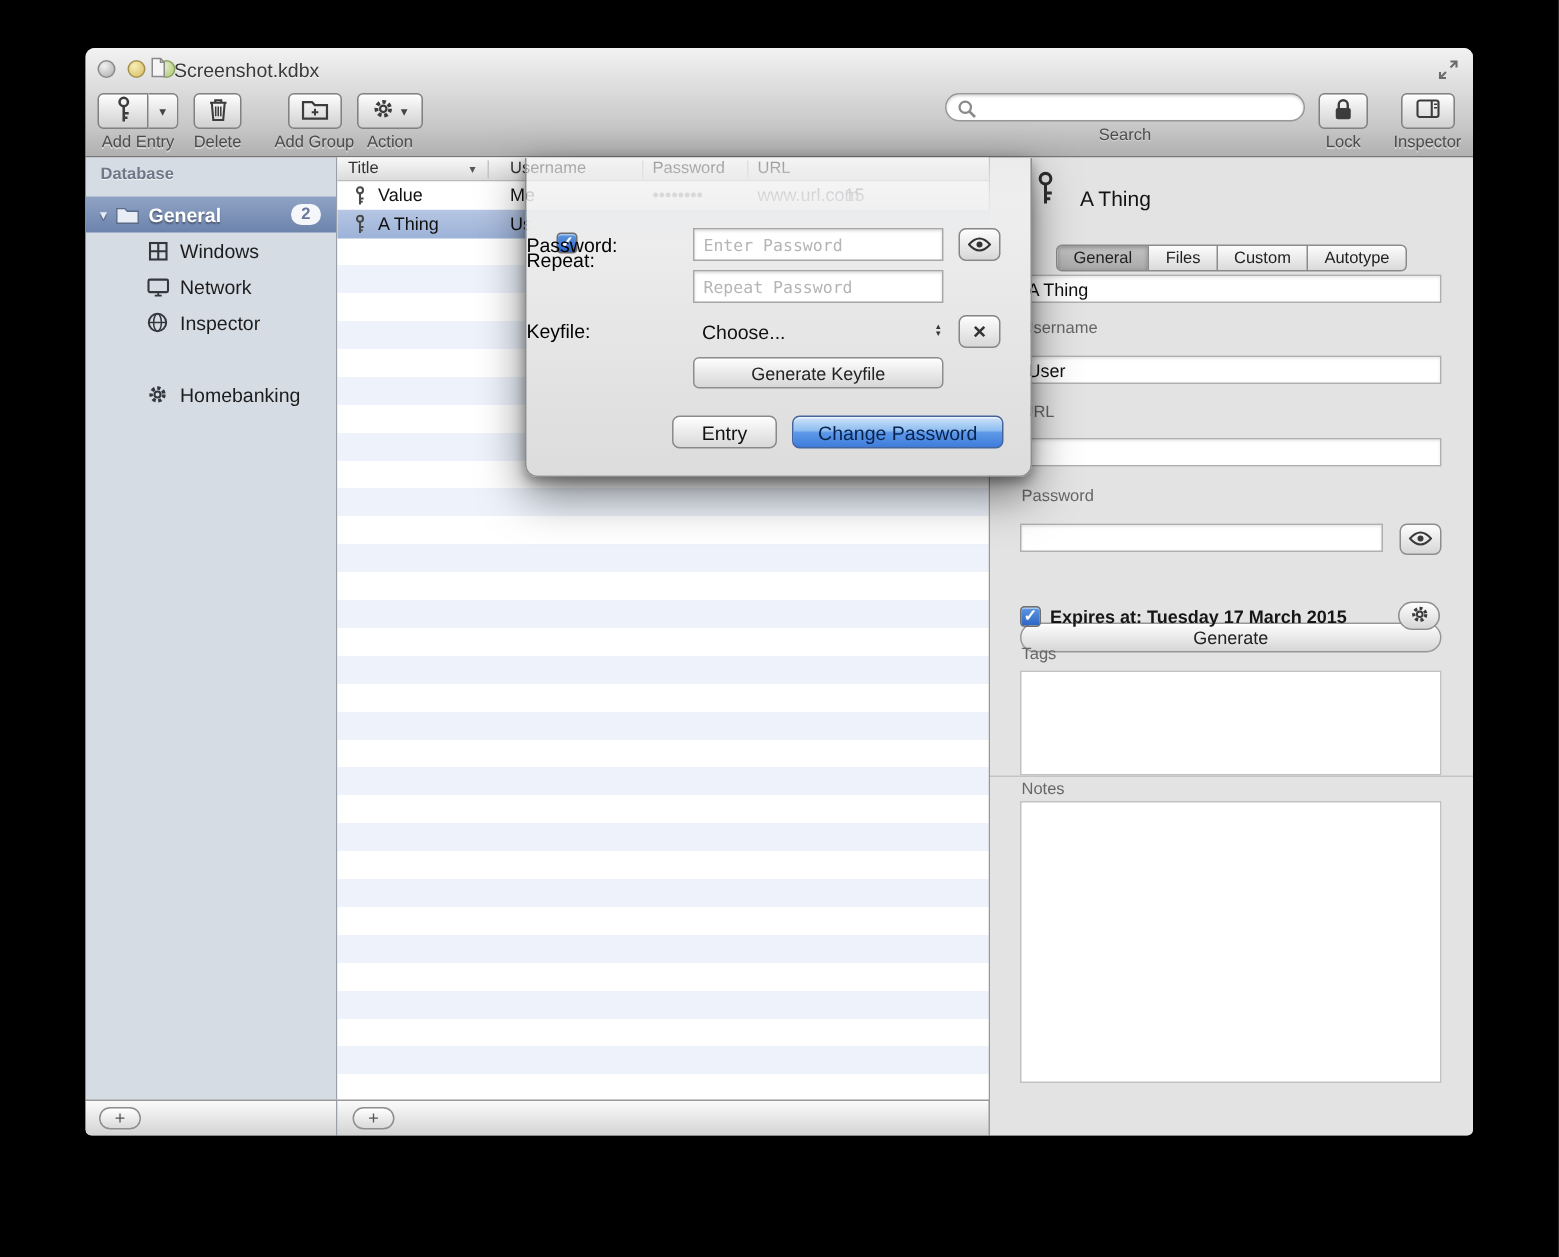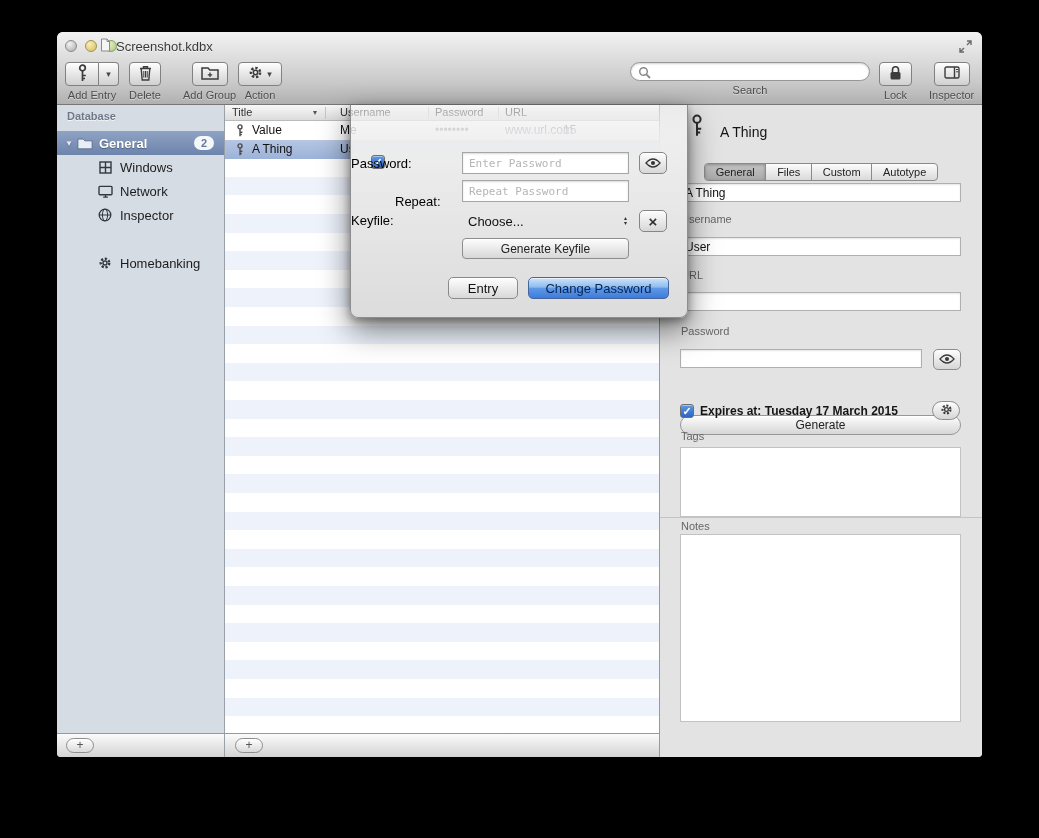--- a/index.html
+++ b/index.html
@@ -426,21 +426,21 @@
       <input class="sheet-field" style="top: 47px;" type="text" placeholder="Enter Password">
       <div class="sq-btn" style="top:47px;">
         <span>
           <svg width="16" height="10" viewBox="0 0 16 10">
               <path d="M1 5 Q8 -3 15 5 Q8 13 1 5 Z" fill="none" stroke="currentColor" stroke-width="1.3"></path>
               <circle cx="8" cy="5" r="2" fill="currentColor"></circle>
             </svg>
         </span>
       </div>
 
-      <span class="sheet-label" style="top:89px;padding-left:44px;">Repeat:</span>
+      <span class="sheet-label" style="top:61px;">Repeat:</span>
       <input class="sheet-field" style="top: 75px;" type="text" placeholder="Repeat Password">
 
       <span class="sheet-label" style="top:108px;">Keyfile:</span>
       <div class="keyfile-popup">
         <span>Choose...</span>
         <span class="stepper">
           <span>▴</span>
           <span>▾</span>
         </span>
       </div>

